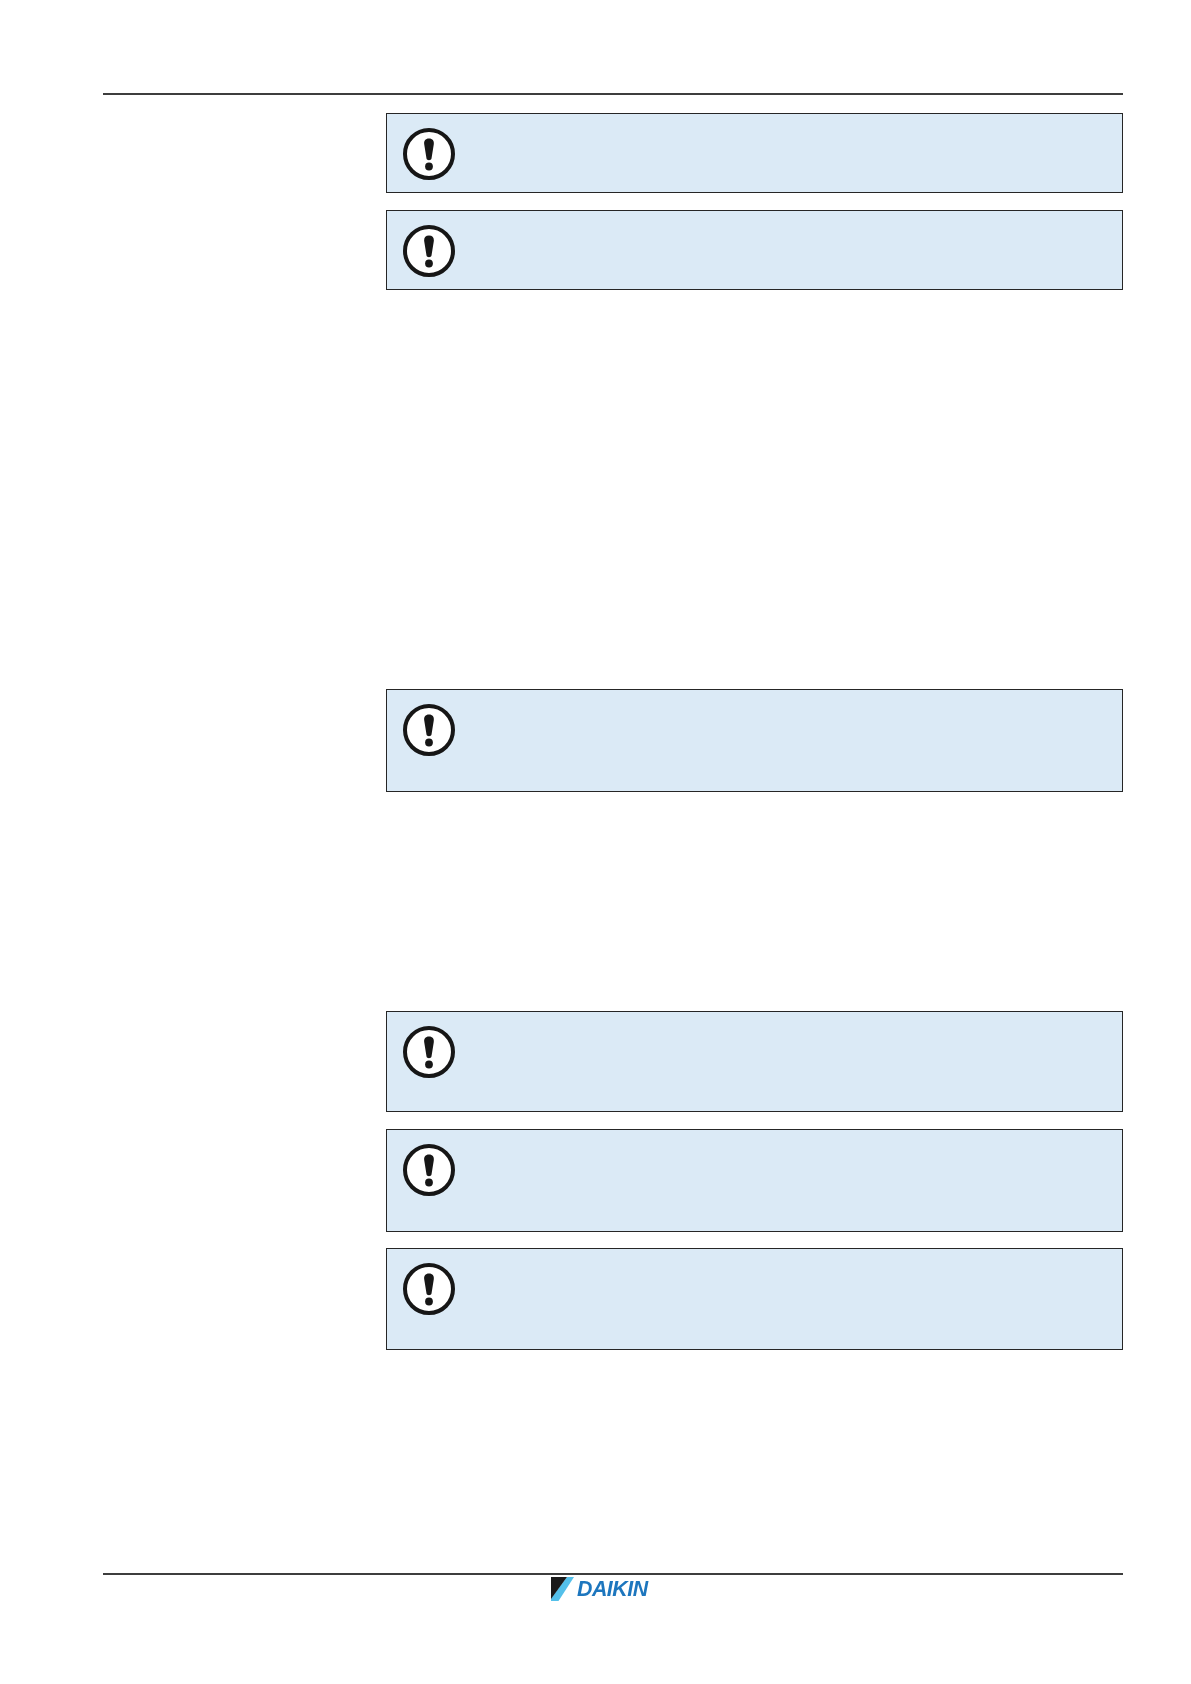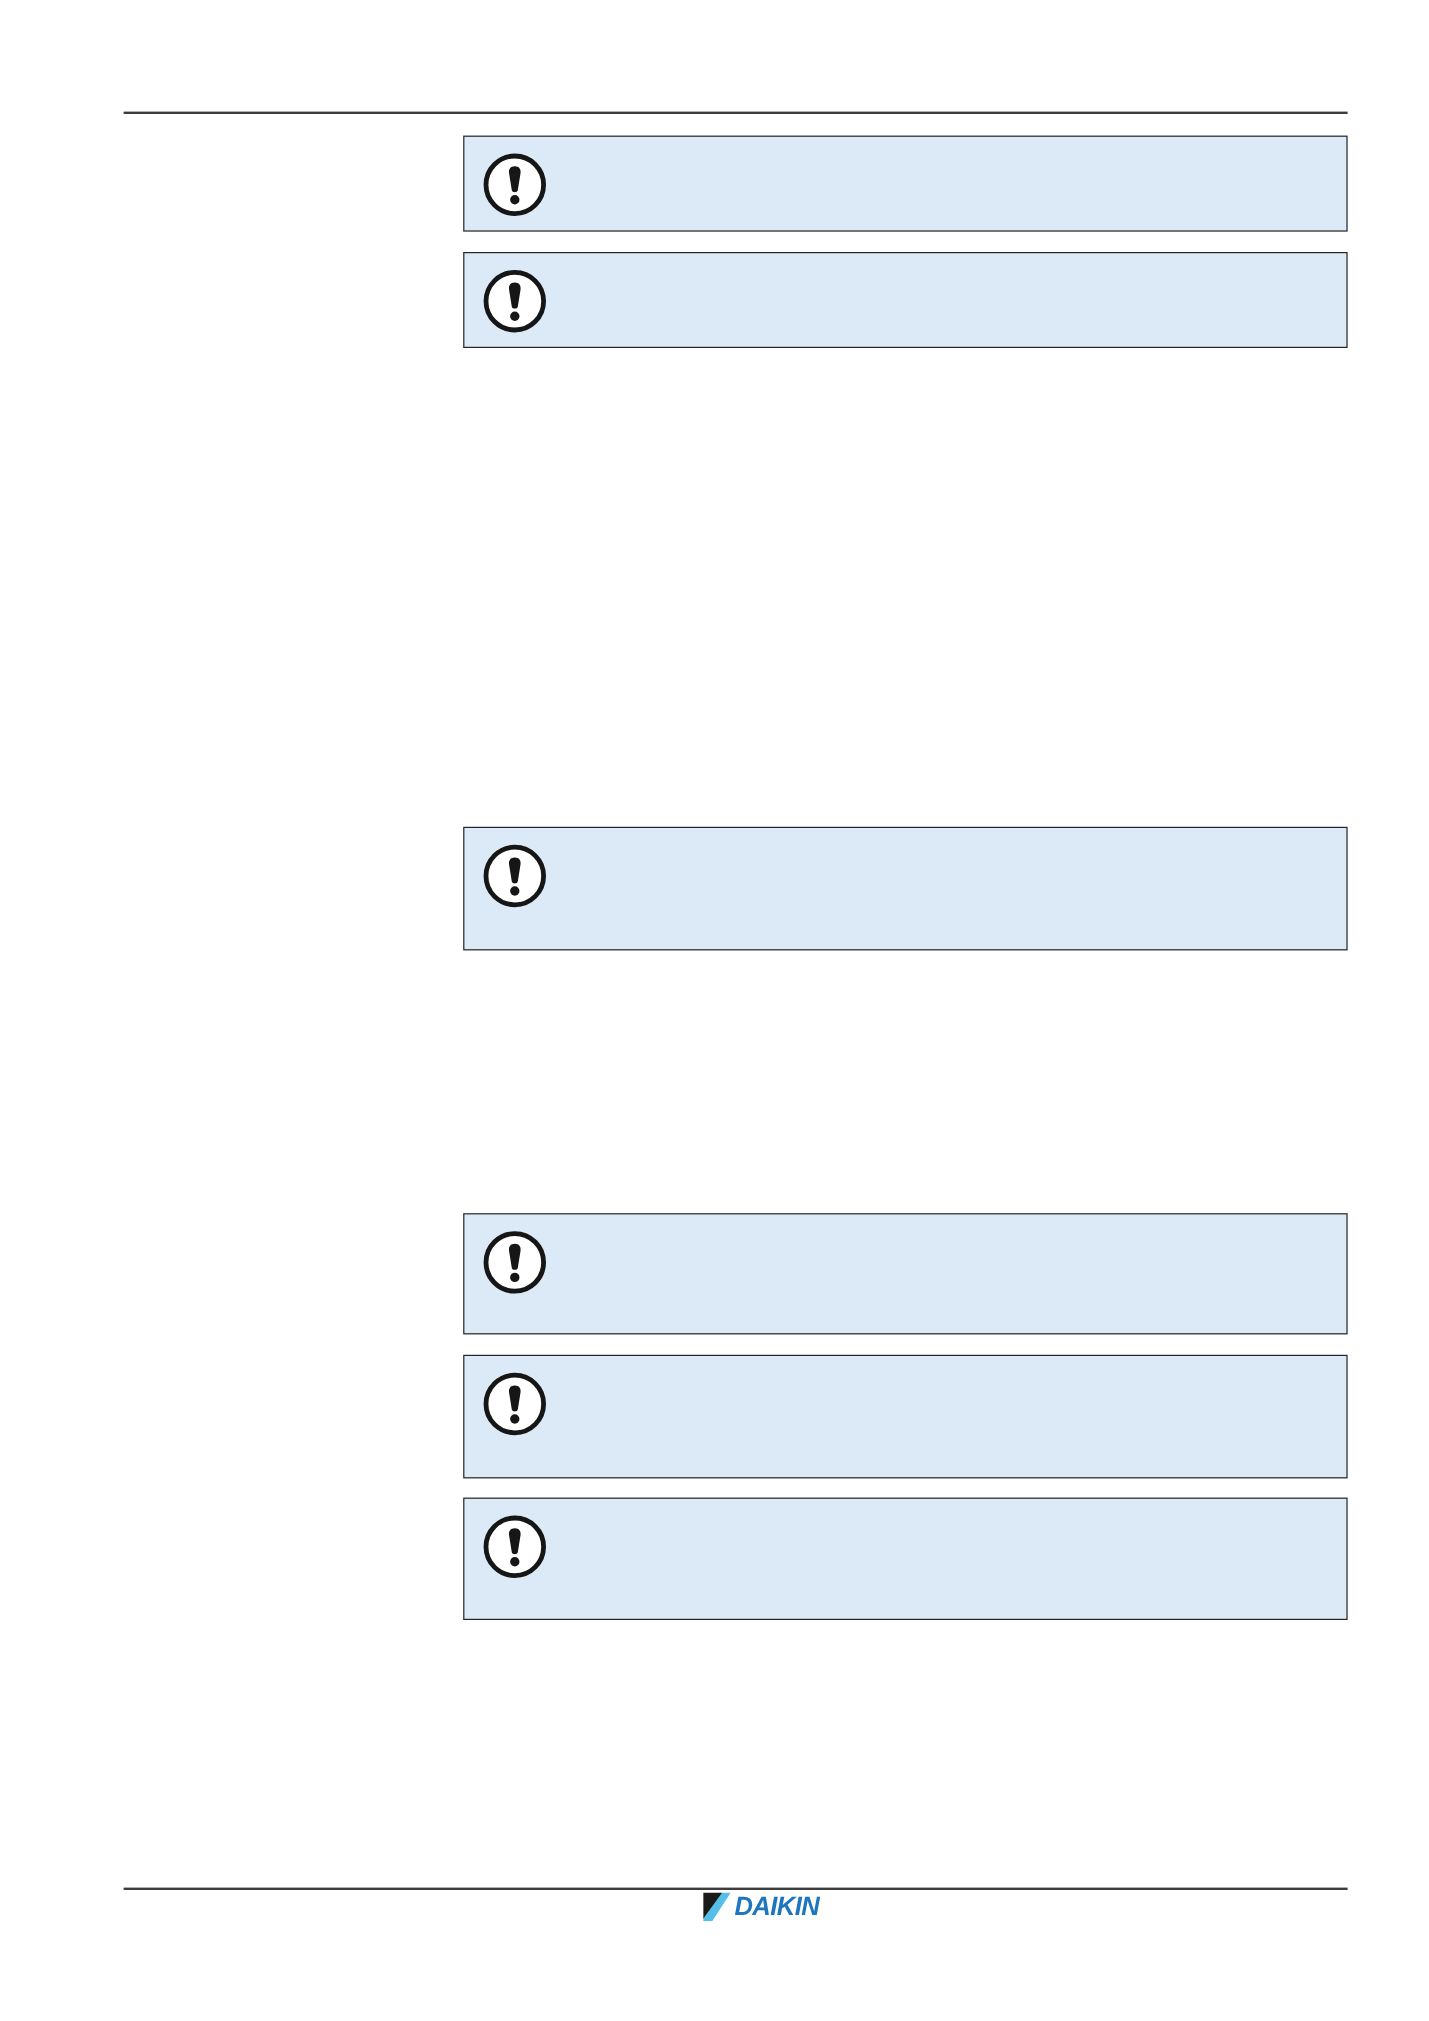--- a/index.html
+++ b/index.html
@@ -40,21 +40,21 @@
     border: 4px solid var(--icon-stroke);
     border-radius: 50%;
     background: #ffffff;
     display: flex; align-items: center; justify-content: center;
   }
   .notice .icon-wrap svg { display: block; width: 44px; height: 44px; }
   .logo {
     position: absolute;
     left: 551px; top: 1577px;
     height: 25px;
-    display: flex; align-items: flex-start; gap: 3px; margin-left: 35px;
+    display: flex; align-items: flex-start; gap: 3px;
   }
   .logo .mark { width: 23px; height: 24px; }
   .logo .word {
     font-family: "Liberation Sans", sans-serif;
     font-weight: 700;
     font-style: italic;
     font-size: 22px;
     line-height: 24px;
     letter-spacing: -0.5px;
     color: var(--logo-blue);

